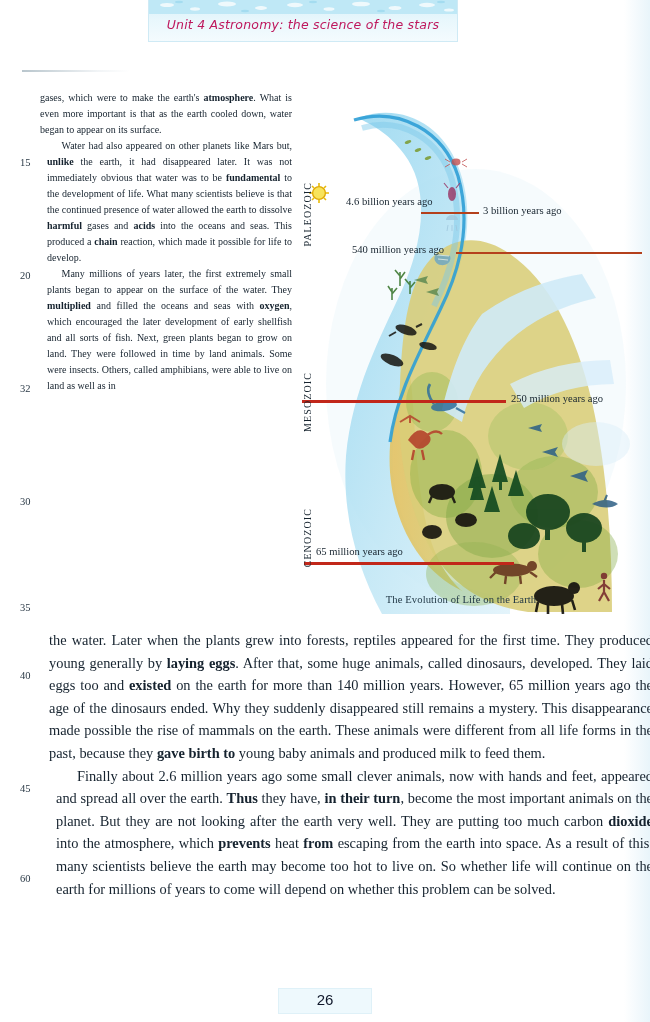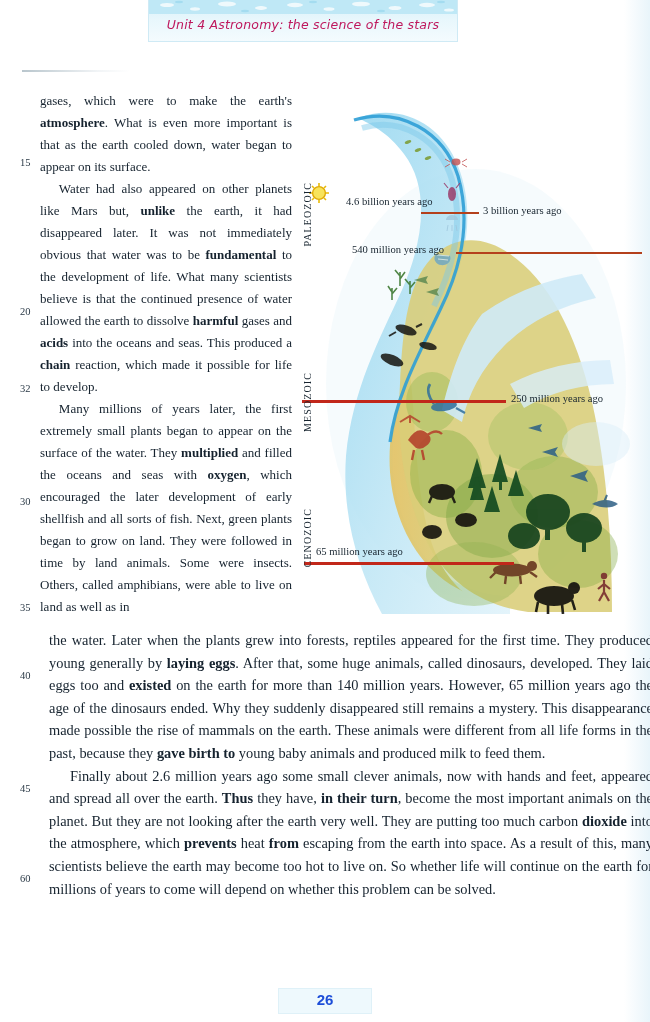--- a/index.html
+++ b/index.html
@@ -78,26 +78,26 @@
 
   .text-col {
     position: absolute;
     left: 40px;
     top: 6px;
     width: 252px;
   }
 
   .para {
     margin: 0;
-    font-size: 13px;
-    line-height: 22px;
+    font-size: 10px;
+    line-height: 16px;
     text-align: justify;
     text-justify: inter-word;
   }
-  .para.indent { text-indent: 1.45em; }
+  .para.indent { text-indent: 1.45em; margin-left: 7px; }
   .para b { font-weight: bold; }
 
   .full-col {
     position: relative;
     left: 9px;
     width: 650px;
     padding: 0 6px 0 40px;
     box-sizing: border-box;
   }
   .full-col .para {
@@ -167,23 +167,23 @@
     border: 1px solid #dff1f8;
     box-sizing: border-box;
   }
   .page-number {
     position: absolute;
     left: 278px;
     top: 991px;
     width: 94px;
     text-align: center;
     font-family: "Liberation Sans", sans-serif;
-    font-weight: bold;
+    font-weight: normal;
     font-size: 15px;
-    color: #1d4ed8;
+    color: #0f172a;
   }
 
   
   .edge-shade {
     position: absolute;
     right: 0; top: 0;
     width: 26px; height: 1022px;
     background: linear-gradient(90deg, rgba(225,240,247,0) 0%, rgba(214,236,246,0.55) 100%);
     pointer-events: none;
   }
@@ -226,21 +226,21 @@
 
   <div class="upper-region">
 
     <div class="text-col" id="text-col">
         <p class="para"><span>gases, which were to make the earth's </span><b>atmosphere</b><span>. What is even more important is that as the earth cooled down, water began to appear on its surface.</span></p>
         <p class="para indent"><span>Water had also appeared on other planets like Mars but, </span><b>unlike</b><span> the earth, it had disappeared later. It was not immediately obvious that water was to be </span><b>fundamental</b><span> to the development of life. What many scientists believe is that the continued presence of water allowed the earth to dissolve </span><b>harmful</b><span> gases and </span><b>acids</b><span> into the oceans and seas. This produced a </span><b>chain</b><span> reaction, which made it possible for life to develop.</span></p>
         <p class="para indent"><span>Many millions of years later, the first extremely small plants began to appear on the surface of the water. They </span><b>multiplied</b><span> and filled the oceans and seas with </span><b>oxygen</b><span>, which encouraged the later development of early shellfish and all sorts of fish. Next, green plants began to grow on land. They were followed in time by land animals. Some were insects. Others, called amphibians, were able to live on land as well as in</span></p>
       </div>
 
     <div class="linenum" style="top:74px;">15</div>
-    <div class="linenum" style="top:187px;margin-top:36px;">20</div>
+    <div class="linenum" style="top:187px;">20</div>
     <div class="linenum" style="top:300px;">32</div>
     <div class="linenum" style="top:413px;">30</div>
     <div class="linenum" style="top:483px;margin-top:36px;">35</div>
 
     <div class="figure">
       <svg width="344" height="530" viewBox="0 0 344 530" aria-hidden="true">
         <defs>
           <linearGradient id="waterGrad" x1="0" y1="0" x2="1" y2="1">
             <stop offset="0%" stop-color="#8fd4ef"></stop>
             <stop offset="55%" stop-color="#bfe6f5"></stop>
@@ -440,20 +440,21 @@
     <div class="time-label" style="left:346px;top:103px;margin-top:9px;">4.6 billion years ago</div>
     <div class="time-label" style="left:483px;top:121px;">3 billion years ago</div>
     <div class="time-label" style="left:352px;top:160px;">540 million years ago</div>
     <div class="time-label" style="left:511px;top:309px;">250 million years ago</div>
     <div class="time-label" style="left:304px;top:462px;padding-left:12px;">65 million years ago</div>
 
     <div class="era-label" style="left:302px;top:98px;">PALEOZOIC</div>
     <div class="era-label" style="left:302px;top:288px;">MESOZOIC</div>
     <div class="era-label" style="left:302px;top:424px;">CENOZOIC</div>
 
+    <div class="fig-caption">The Evolution of Life on the Earth</div>
   </div>
 
   <div class="full-col" id="full-col">
       <p class="para"><span>the water. Later when the plants grew into forests, reptiles appeared for the first time. They produced young generally by </span><b>laying eggs</b><span>. After that, some huge animals, called dinosaurs, developed. They laid eggs too and </span><b>existed</b><span> on the earth for more than 140 million years. However, 65 million years ago the age of the dinosaurs ended. Why they suddenly disappeared still remains a mystery. This disappearance made possible the rise of mammals on the earth. These animals were different from all life forms in the past, because they </span><b>gave birth to</b><span> young baby animals and produced milk to feed them.</span></p>
       <p class="para indent"><span>Finally about 2.6 million years ago some small clever animals, now with hands and feet, appeared and spread all over the earth. </span><b>Thus</b><span> they have, </span><b>in their turn</b><span>, become the most important animals on the planet. But they are not looking after the earth very well. They are putting too much carbon </span><b>dioxide</b><span> into the atmosphere, which </span><b>prevents</b><span> heat </span><b>from</b><span> escaping from the earth into space. As a result of this, many scientists believe the earth may become too hot to live on. So whether life will continue on the earth for millions of years to come will depend on whether this problem can be solved.</span></p>
     </div>
 
   <div class="linenum" style="top:587px;">40</div>
   <div class="linenum" style="top:700px;">45</div>
   <div class="linenum" style="top:790px;">60</div>

